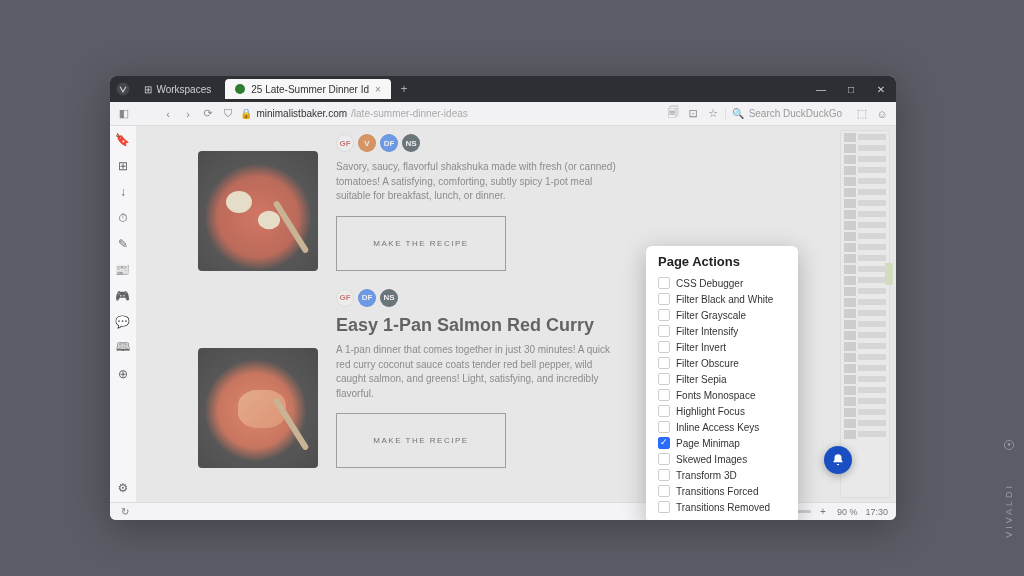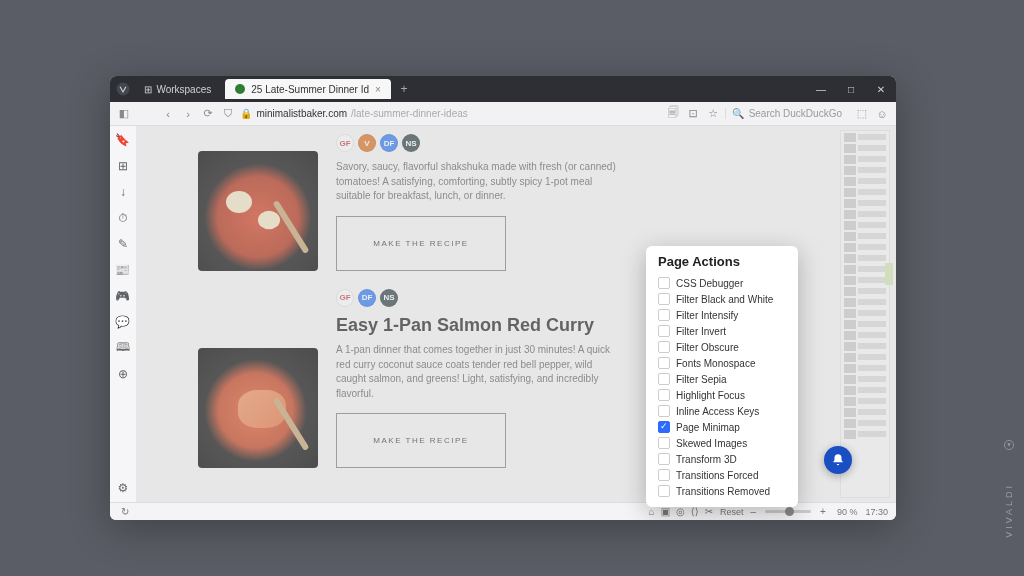--- a/index.html
+++ b/index.html
@@ -319,37 +319,41 @@
         <div class="row">
           <span class="chk"></span>
           <span>CSS Debugger</span>
         </div>
         <div class="row">
           <span class="chk"></span>
           <span>Filter Black and White</span>
         </div>
         <div class="row">
           <span class="chk"></span>
+          <span>Filter Grayscale</span>
+        </div>
+        <div class="row">
+          <span class="chk"></span>
           <span>Filter Intensify</span>
         </div>
         <div class="row">
           <span class="chk"></span>
           <span>Filter Invert</span>
         </div>
         <div class="row">
           <span class="chk"></span>
           <span>Filter Obscure</span>
         </div>
         <div class="row">
           <span class="chk"></span>
+          <span>Filter Sepia</span>
+        </div>
+        <div class="row">
+          <span class="chk"></span>
           <span>Fonts Monospace</span>
-        </div>
-        <div class="row">
-          <span class="chk"></span>
-          <span>Filter Sepia</span>
         </div>
         <div class="row">
           <span class="chk"></span>
           <span>Highlight Focus</span>
         </div>
         <div class="row">
           <span class="chk"></span>
           <span>Inline Access Keys</span>
         </div>
         <div class="row">

